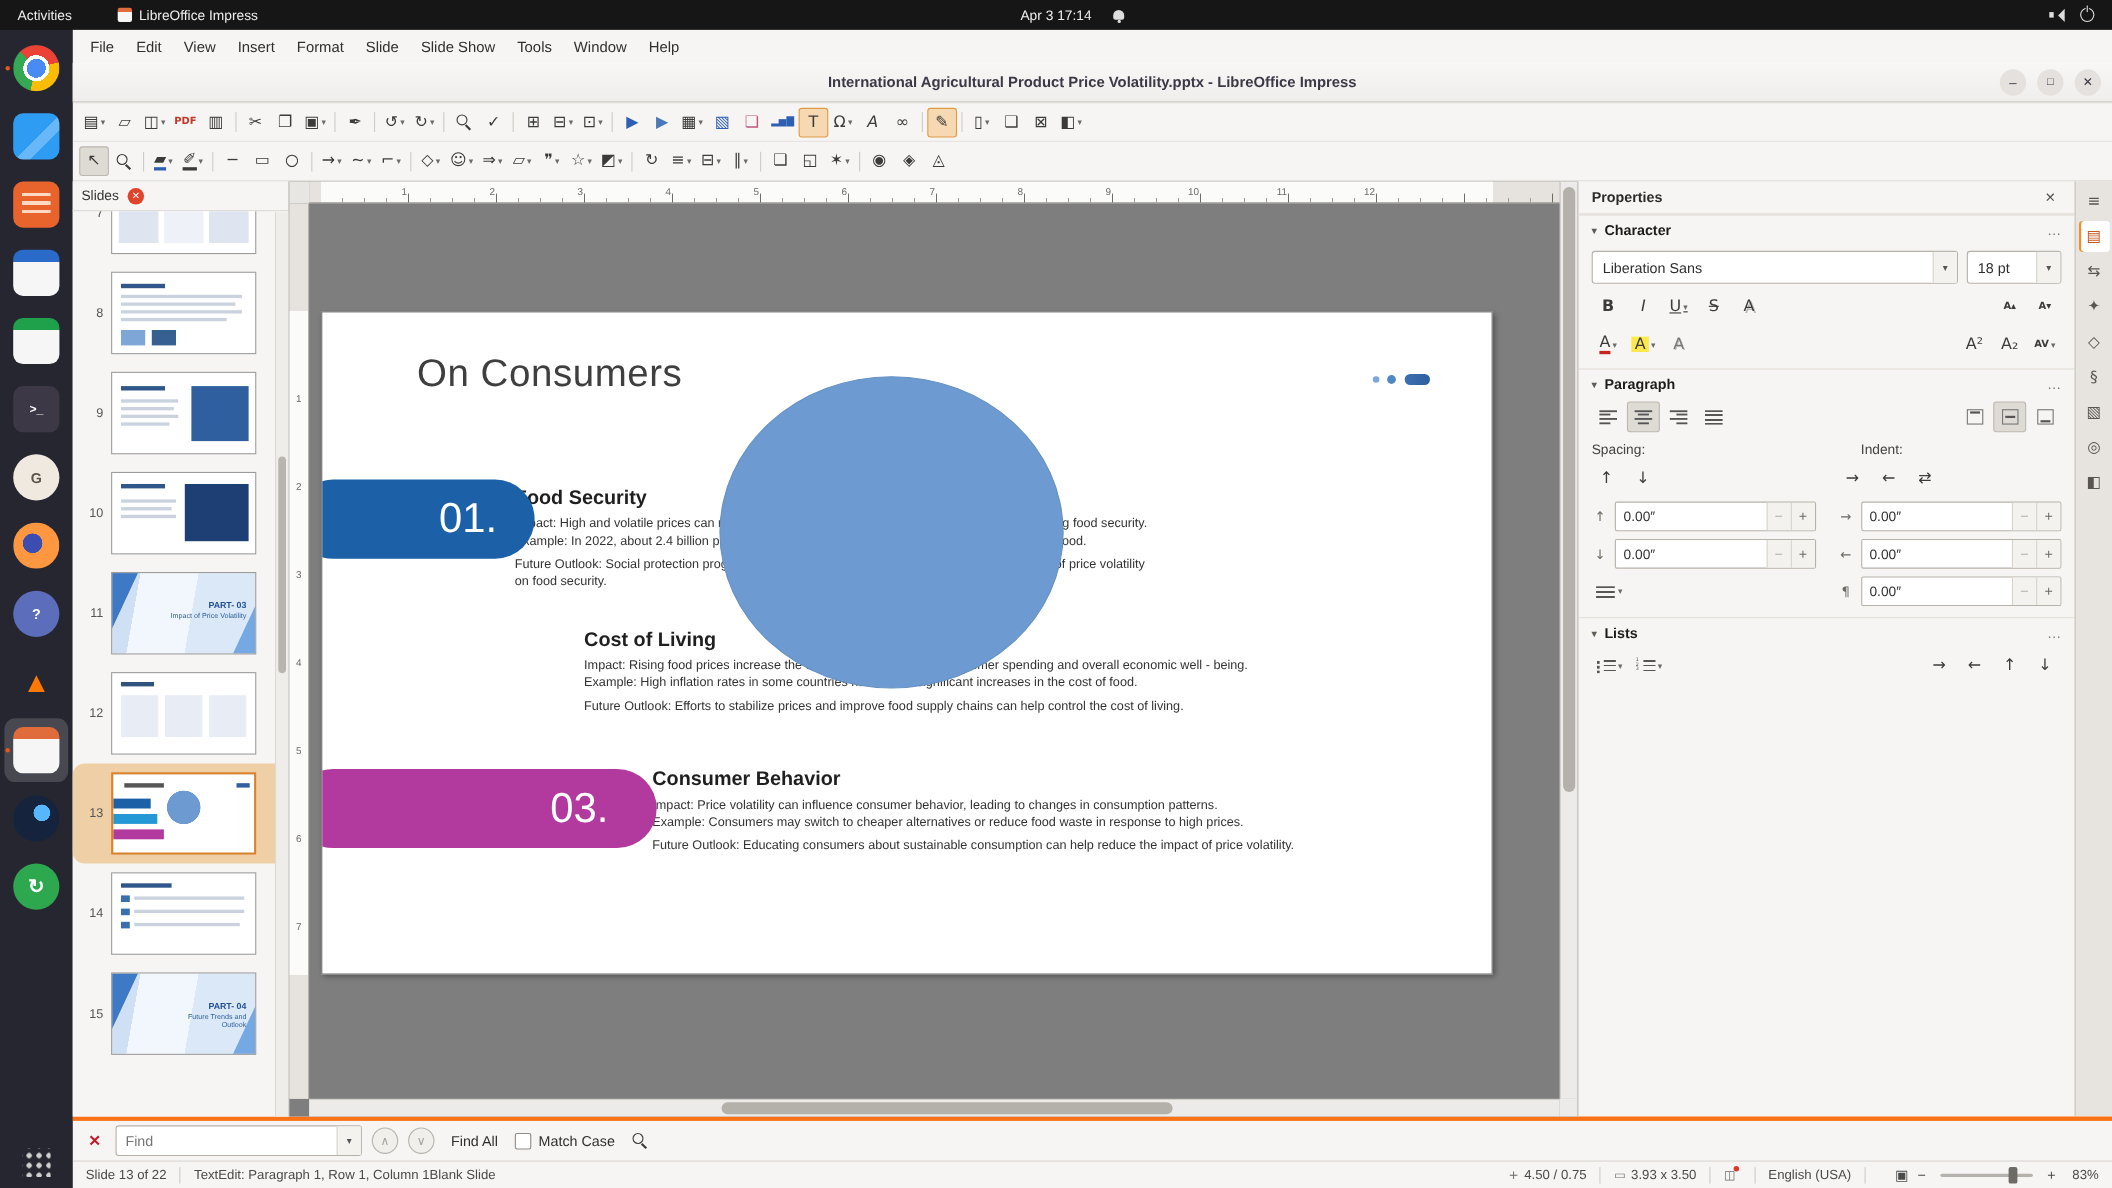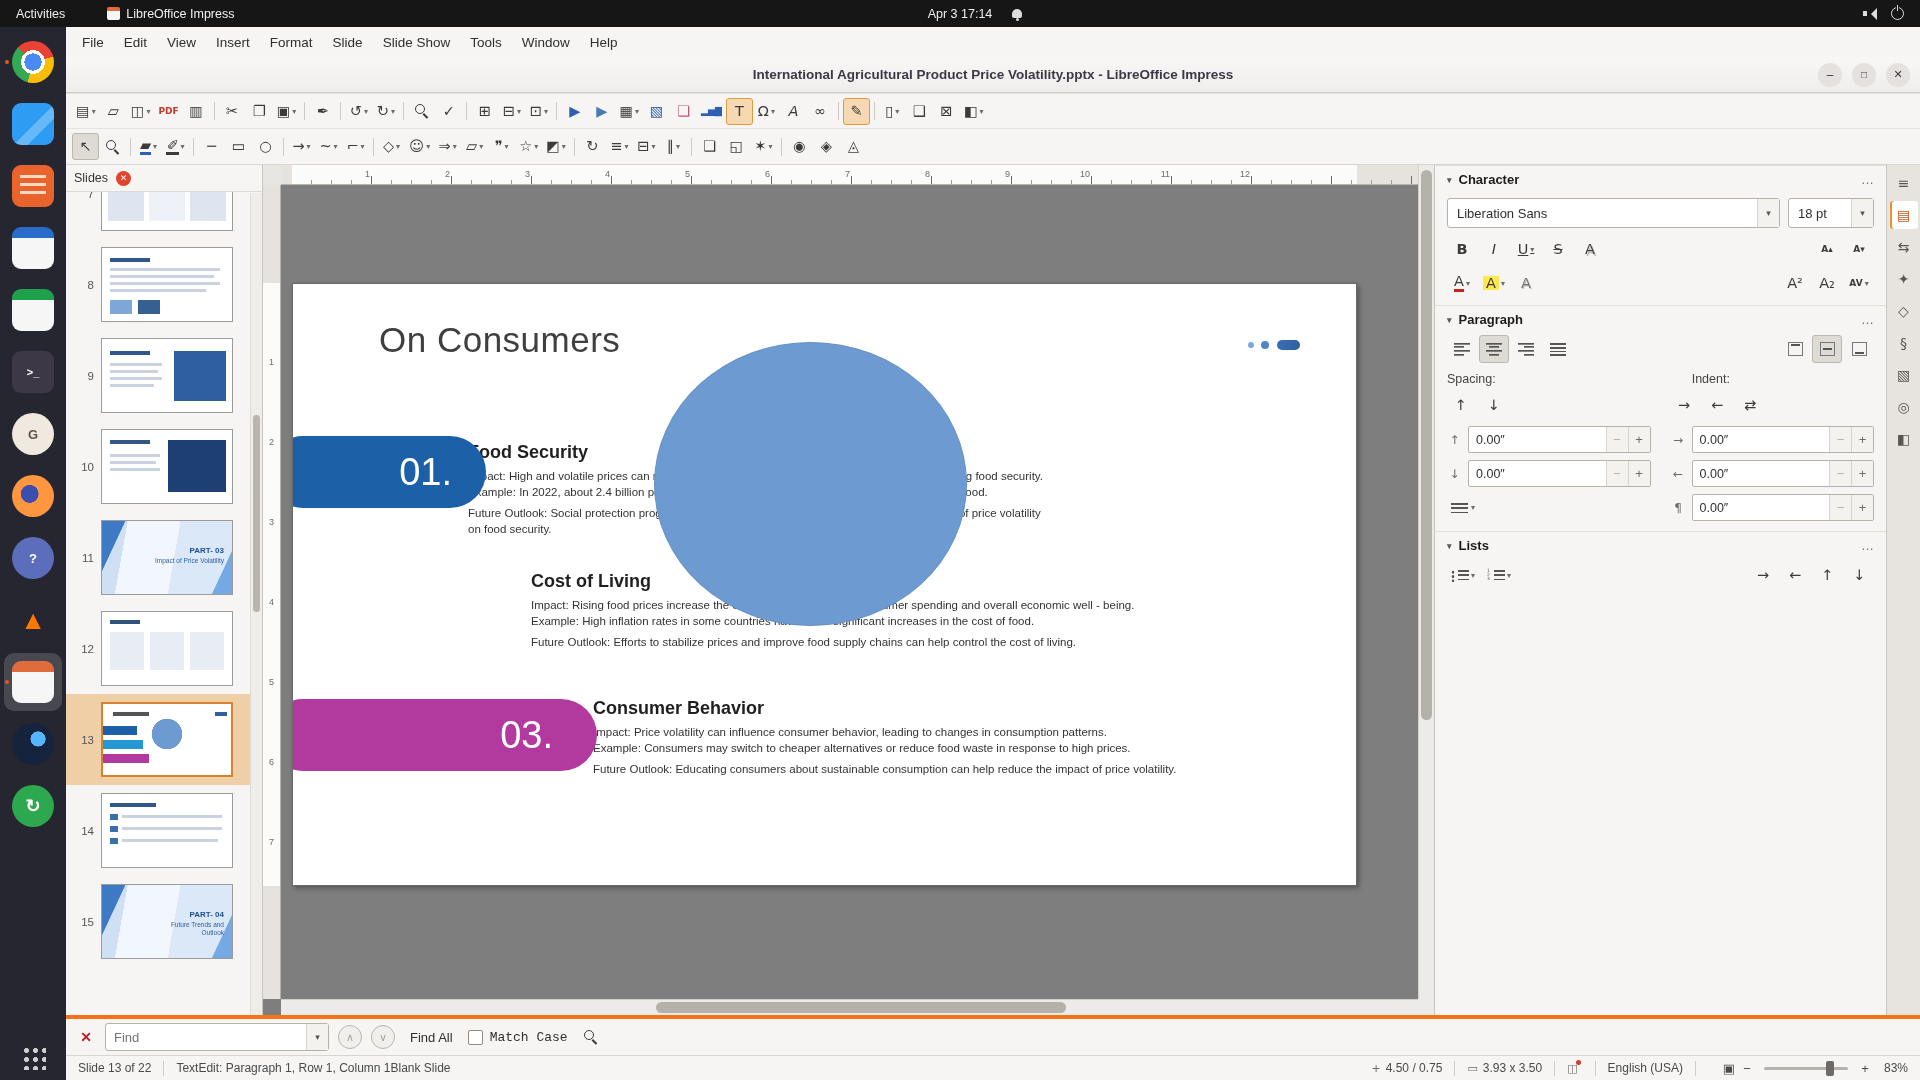--- a/index.html
+++ b/index.html
@@ -98,21 +98,21 @@
   
   #slides-panel { width:197px; flex:0 0 197px; background:#f7f5f3; border-right:1px solid #c8c4be; display:flex; flex-direction:column; position:relative; }
   .sp-head { height:27px; display:flex; align-items:center; padding:0 8px; font-size:12.5px; color:#333; border-bottom:1px solid #ddd9d3; }
   .sp-close { margin-left:8px; width:15px; height:15px; border-radius:50%; background:#e0442c; border:none; color:#fff; font-size:9px; display:flex; align-items:center; justify-content:center; }
   .sp-close::before { content:"✕"; }
   .slide-list { flex:1; overflow:hidden; padding-top:2px; }
   .slide-item { display:flex; align-items:center; padding:8px 14px 8px 0; }
   .slide-item.first { margin-top:-46px; }
   .slide-num { width:28px; text-align:right; font-size:11.5px; color:#555; margin-right:7px; }
   .thumb { width:132px; height:75px; background:#fff; border:1px solid #9c9c9c; position:relative; overflow:hidden; background-repeat:no-repeat; }
-  .slide-item.selected { background:#eecfa6; }
+  .slide-item.selected { background:#eecfa6;border-radius:11px; }
   .slide-item.selected .thumb { border:2px solid #d9822b; }
   .part-label { position:absolute; right:8px; top:25px; font-size:8px; font-weight:700; color:#1d4f93; }
   .part-title { position:absolute; right:8px; top:36px; font-size:6.5px; line-height:7.5px; color:#2c5f9e; text-align:right; width:72px; }
   .t-cards3 .thumb { background-image:
      linear-gradient(#30537e,#30537e),linear-gradient(#dfe5f0,#dfe5f0),linear-gradient(#eef1f7,#eef1f7),linear-gradient(#dfe5f0,#dfe5f0);
      background-size:54px 5px,36px 44px,36px 44px,36px 44px; background-position:6px 8px,6px 20px,47px 20px,88px 20px; }
   .t-cards3b .thumb { background-image:
      linear-gradient(#30537e,#30537e),linear-gradient(#e8edf5,#e8edf5),linear-gradient(#e8edf5,#e8edf5),linear-gradient(#e8edf5,#e8edf5);
      background-size:30px 4px,34px 38px,34px 38px,34px 38px; background-position:8px 8px,8px 20px,48px 20px,88px 20px; }
   .t-doclist .thumb { background-image:
@@ -239,21 +239,21 @@
 
   
   #findbar { height:40px; flex:0 0 40px; display:flex; align-items:center; gap:9px; padding:0 10px; background:#f6f5f4; border-top:4px solid #f97316; }
   .fb-close { width:20px; height:20px; border:none; background:none; color:#c01c28; font-size:14px; font-weight:700; }
   .fb-close::before { content:"✕"; }
   .find-wrap { display:flex; align-items:center; width:224px; height:28px; background:#fff; border:1px solid #b6b1a9; border-radius:3px; }
   .find-input { flex:1; border:none; outline:none; padding:0 8px; font-size:13px; min-width:0; background:none; }
   .nav-btn { width:24px; height:24px; border-radius:50%; border:1px solid #b9b4ae; background:#f1efec; color:#a8a39c; font-size:11px; }
   .fb-label { border:none; background:none; font-size:13px; color:#2f2f2f; padding:4px 6px; }
   .cb { width:15px; height:15px; border:1px solid #8f8a84; background:#fff; border-radius:2px; display:inline-block; }
-  .fb-check { display:flex; align-items:center; gap:7px; font-size:13px; color:#2f2f2f;font-family:Liberation Mono, monospace; }
+  .fb-check { display:flex; align-items:center; gap:7px; font-size:13px; color:#2f2f2f; }
   .fb-tool { width:28px; height:26px; border:1px solid transparent; background:none; border-radius:3px; display:flex; align-items:center; justify-content:center; }
 
   
   #statusbar { height:25px; flex:0 0 25px; display:flex; align-items:center; background:#f6f5f4; border-top:1px solid #d8d4cf; font-size:12px; color:#4a4a4a; padding:0 8px; white-space:nowrap; }
   .st-sep { width:1px; height:15px; background:#d0ccc6; margin:0 12px; }
   .st-icon { font-family:"DejaVu Sans",sans-serif; font-size:11px; color:#6e6a64; margin-right:5px; }
   .modified { position:relative; }
   .modified::after { content:""; position:absolute; right:-3px; top:-2px; width:5px; height:5px; border-radius:50%; background:#d43a2f; }
   .zoom-track { width:84px; height:3px; background:#b5b1ac; border-radius:2px; position:relative; margin:0 8px; }
   .zoom-thumb { position:absolute; left:74%; top:-6px; width:8px; height:15px; background:#6e6a66; border-radius:2px; }
@@ -863,20 +863,24 @@
           <div class="vscroll">
               <span class="sb-thumb"></span>
             </div>
           <div class="hscroll">
               <span class="sb-thumb"></span>
             </div>
           <div class="corner-br"></div>
         </div>
 
         <div id="props">
+          <div class="pp-head">
+            <span>Properties</span>
+            <button class="xbtn"></button>
+          </div>
 
           <div class="sect-hd">
             <span>Character</span>
             <button class="more-btn"></button>
           </div>
           <div class="font-row">
             <div class="combo">
               <span class="combo-val">Liberation Sans</span>
               <button class="combo-btn"></button>
             </div>

